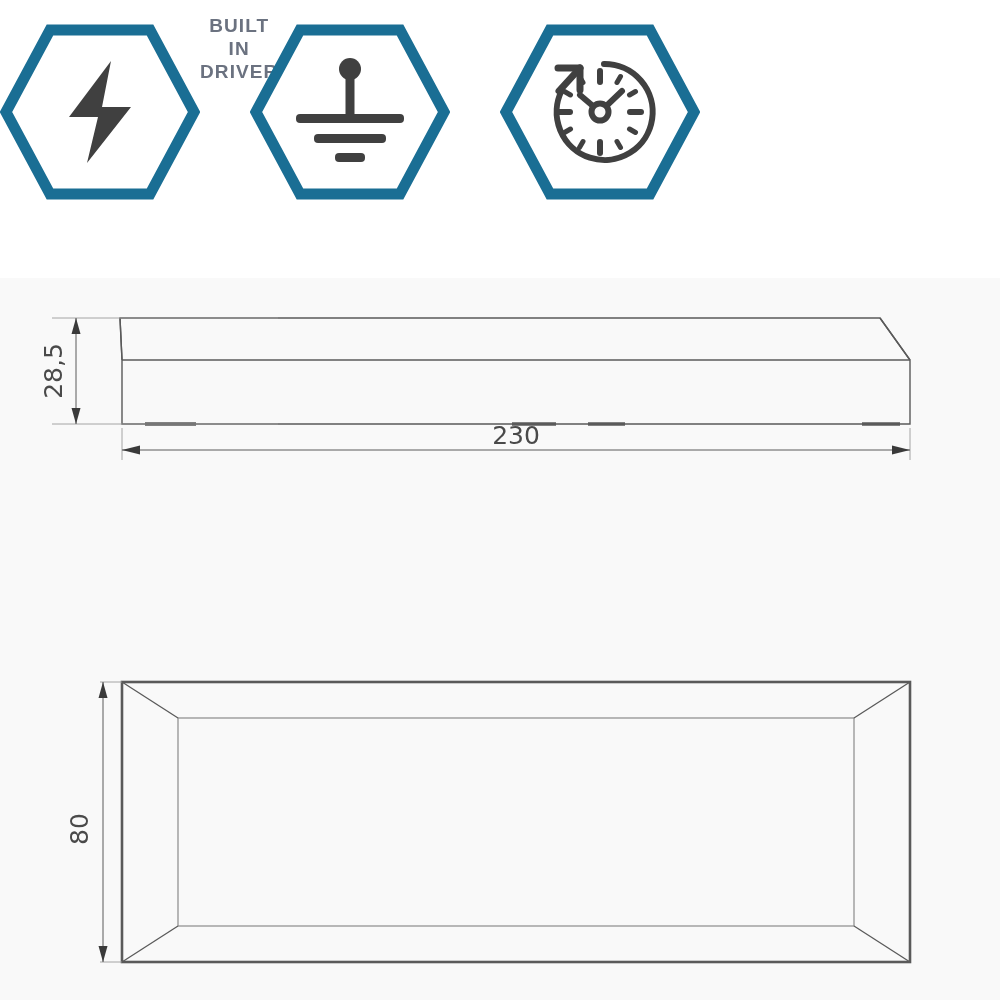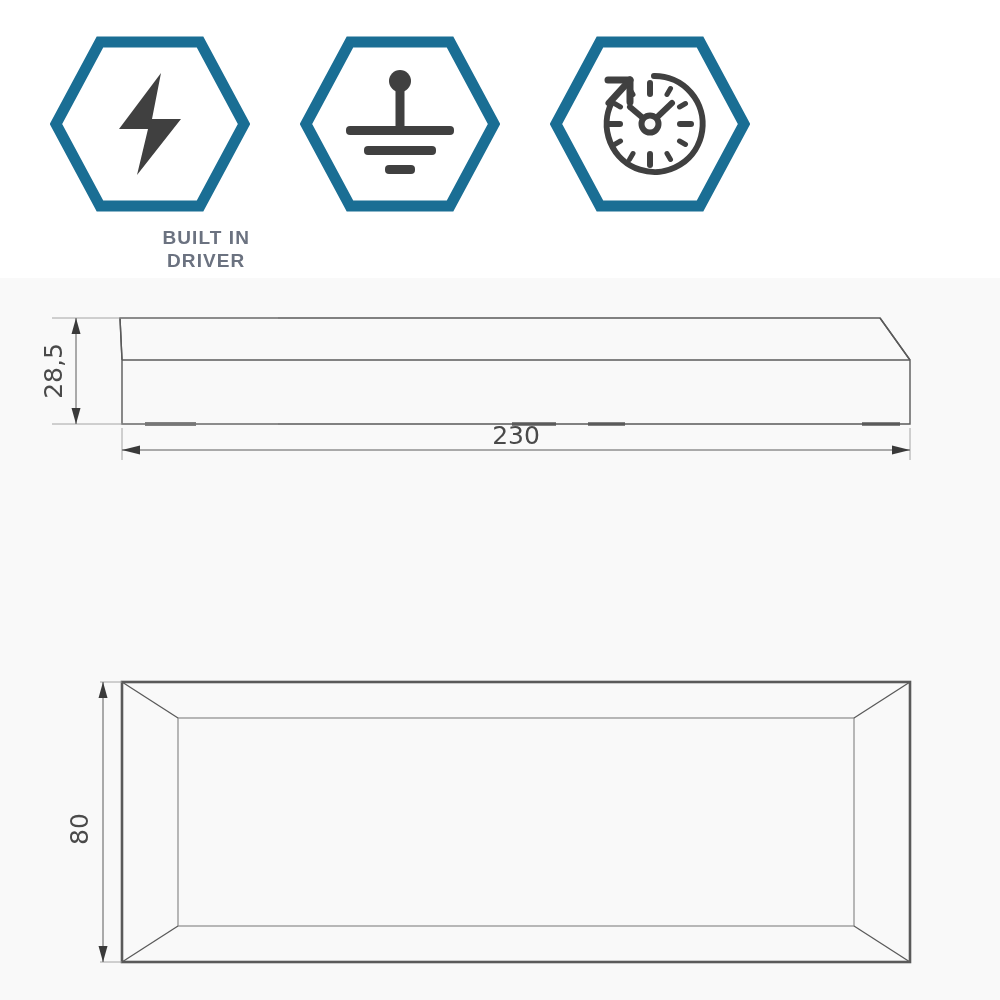--- a/index.html
+++ b/index.html
@@ -24,23 +24,22 @@
     height: 278px;
     background: #ffffff;
     display: flex;
     flex-direction: row;
   }
   .feature-badge {
     width: 250px;
     height: 278px;
     position: relative;
     display: flex;
-    flex-direction: column;
-    align-items: flex-end;
-    margin-top: 12px;
+    flex-direction: row;
+    align-items: flex-start;
   }
   .hex-wrap {
     position: relative;
     width: 200px;
     height: 176px;
     margin-top: 24px;
   }
   .hex-wrap svg { display: block; }
   .badge-icon {
     position: absolute;

